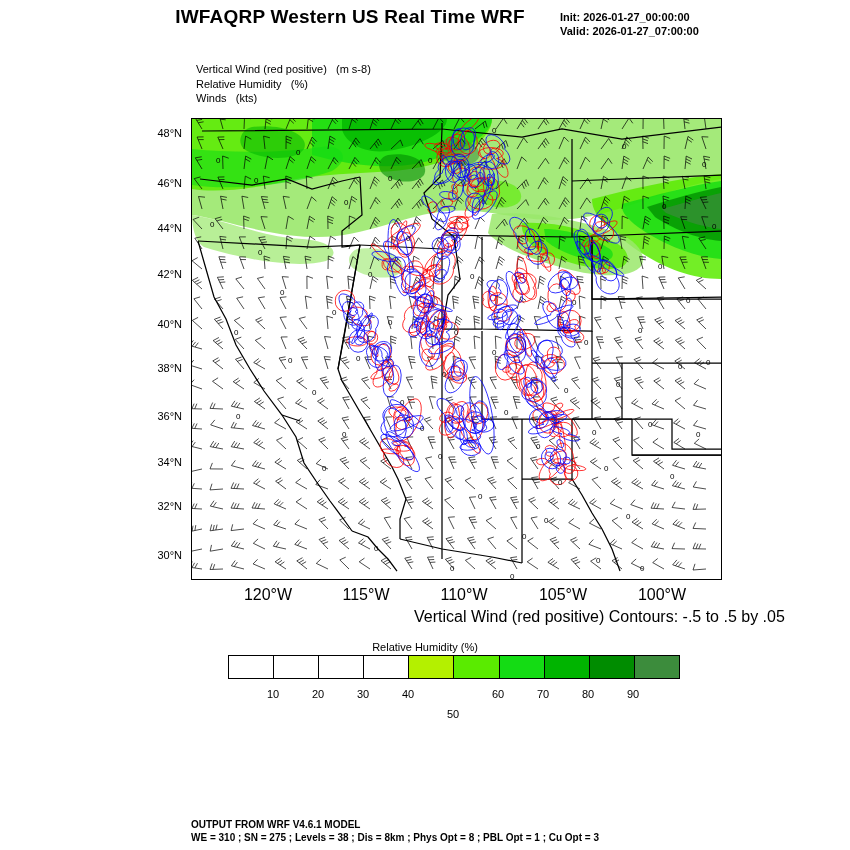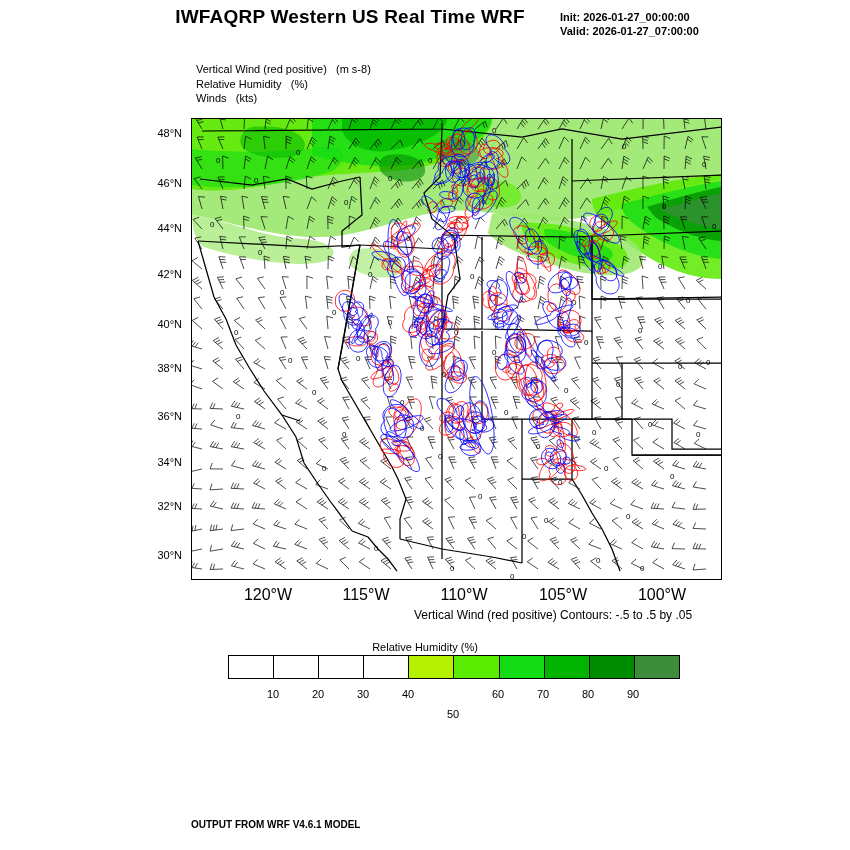--- a/index.html
+++ b/index.html
@@ -29,21 +29,21 @@
   #map-frame{
     left:191px;top:118px;width:529px;height:460px;
     border:1px solid #000;background:#ffffff;overflow:hidden;
   }
   #map-canvas{position:absolute;left:0;top:0;}
   
   .lat-lab{font-size:11px;text-align:right;width:46px;}
   .lon-lab{font-size:16px;text-align:center;width:60px;}
   
   #map-caption{
-    left:414px;top:608px;font-size:12px;
+    left:414px;top:608px;font-size:16px;
   }
   
   #cbar-title{left:0;top:641px;width:850px;text-align:center;font-size:11px;}
   #cbar-wrap{left:228px;top:655px;width:450px;height:22px;border:1px solid #000;display:flex;}
   #cbar-wrap div{flex:1 1 0;height:100%;border-right:1px solid #000;}
   #cbar-wrap div:last-child{border-right:none;}
   #cbar-ticks{left:228px;top:688px;width:450px;height:16px;}
   #cbar-ticks span{position:absolute;font-size:11px;transform:translateX(-50%);}
   
   #footer{
@@ -283,13 +283,14 @@
     <span style="left: 180px;">40</span>
     <span style="left: 225px; margin-top: 20px;">50</span>
     <span style="left: 270px;">60</span>
     <span style="left: 315px;">70</span>
     <span style="left: 360px;">80</span>
     <span style="left: 405px;">90</span>
   </div>
 
 <div class="abs" id="footer">
   <div>OUTPUT FROM WRF V4.6.1 MODEL</div>
+  <div>WE = 310 ; SN = 275 ; Levels = 38 ; Dis = 8km ; Phys Opt = 8 ; PBL Opt = 1 ; Cu Opt = 3</div>
 </div>
 
 </body></html>

